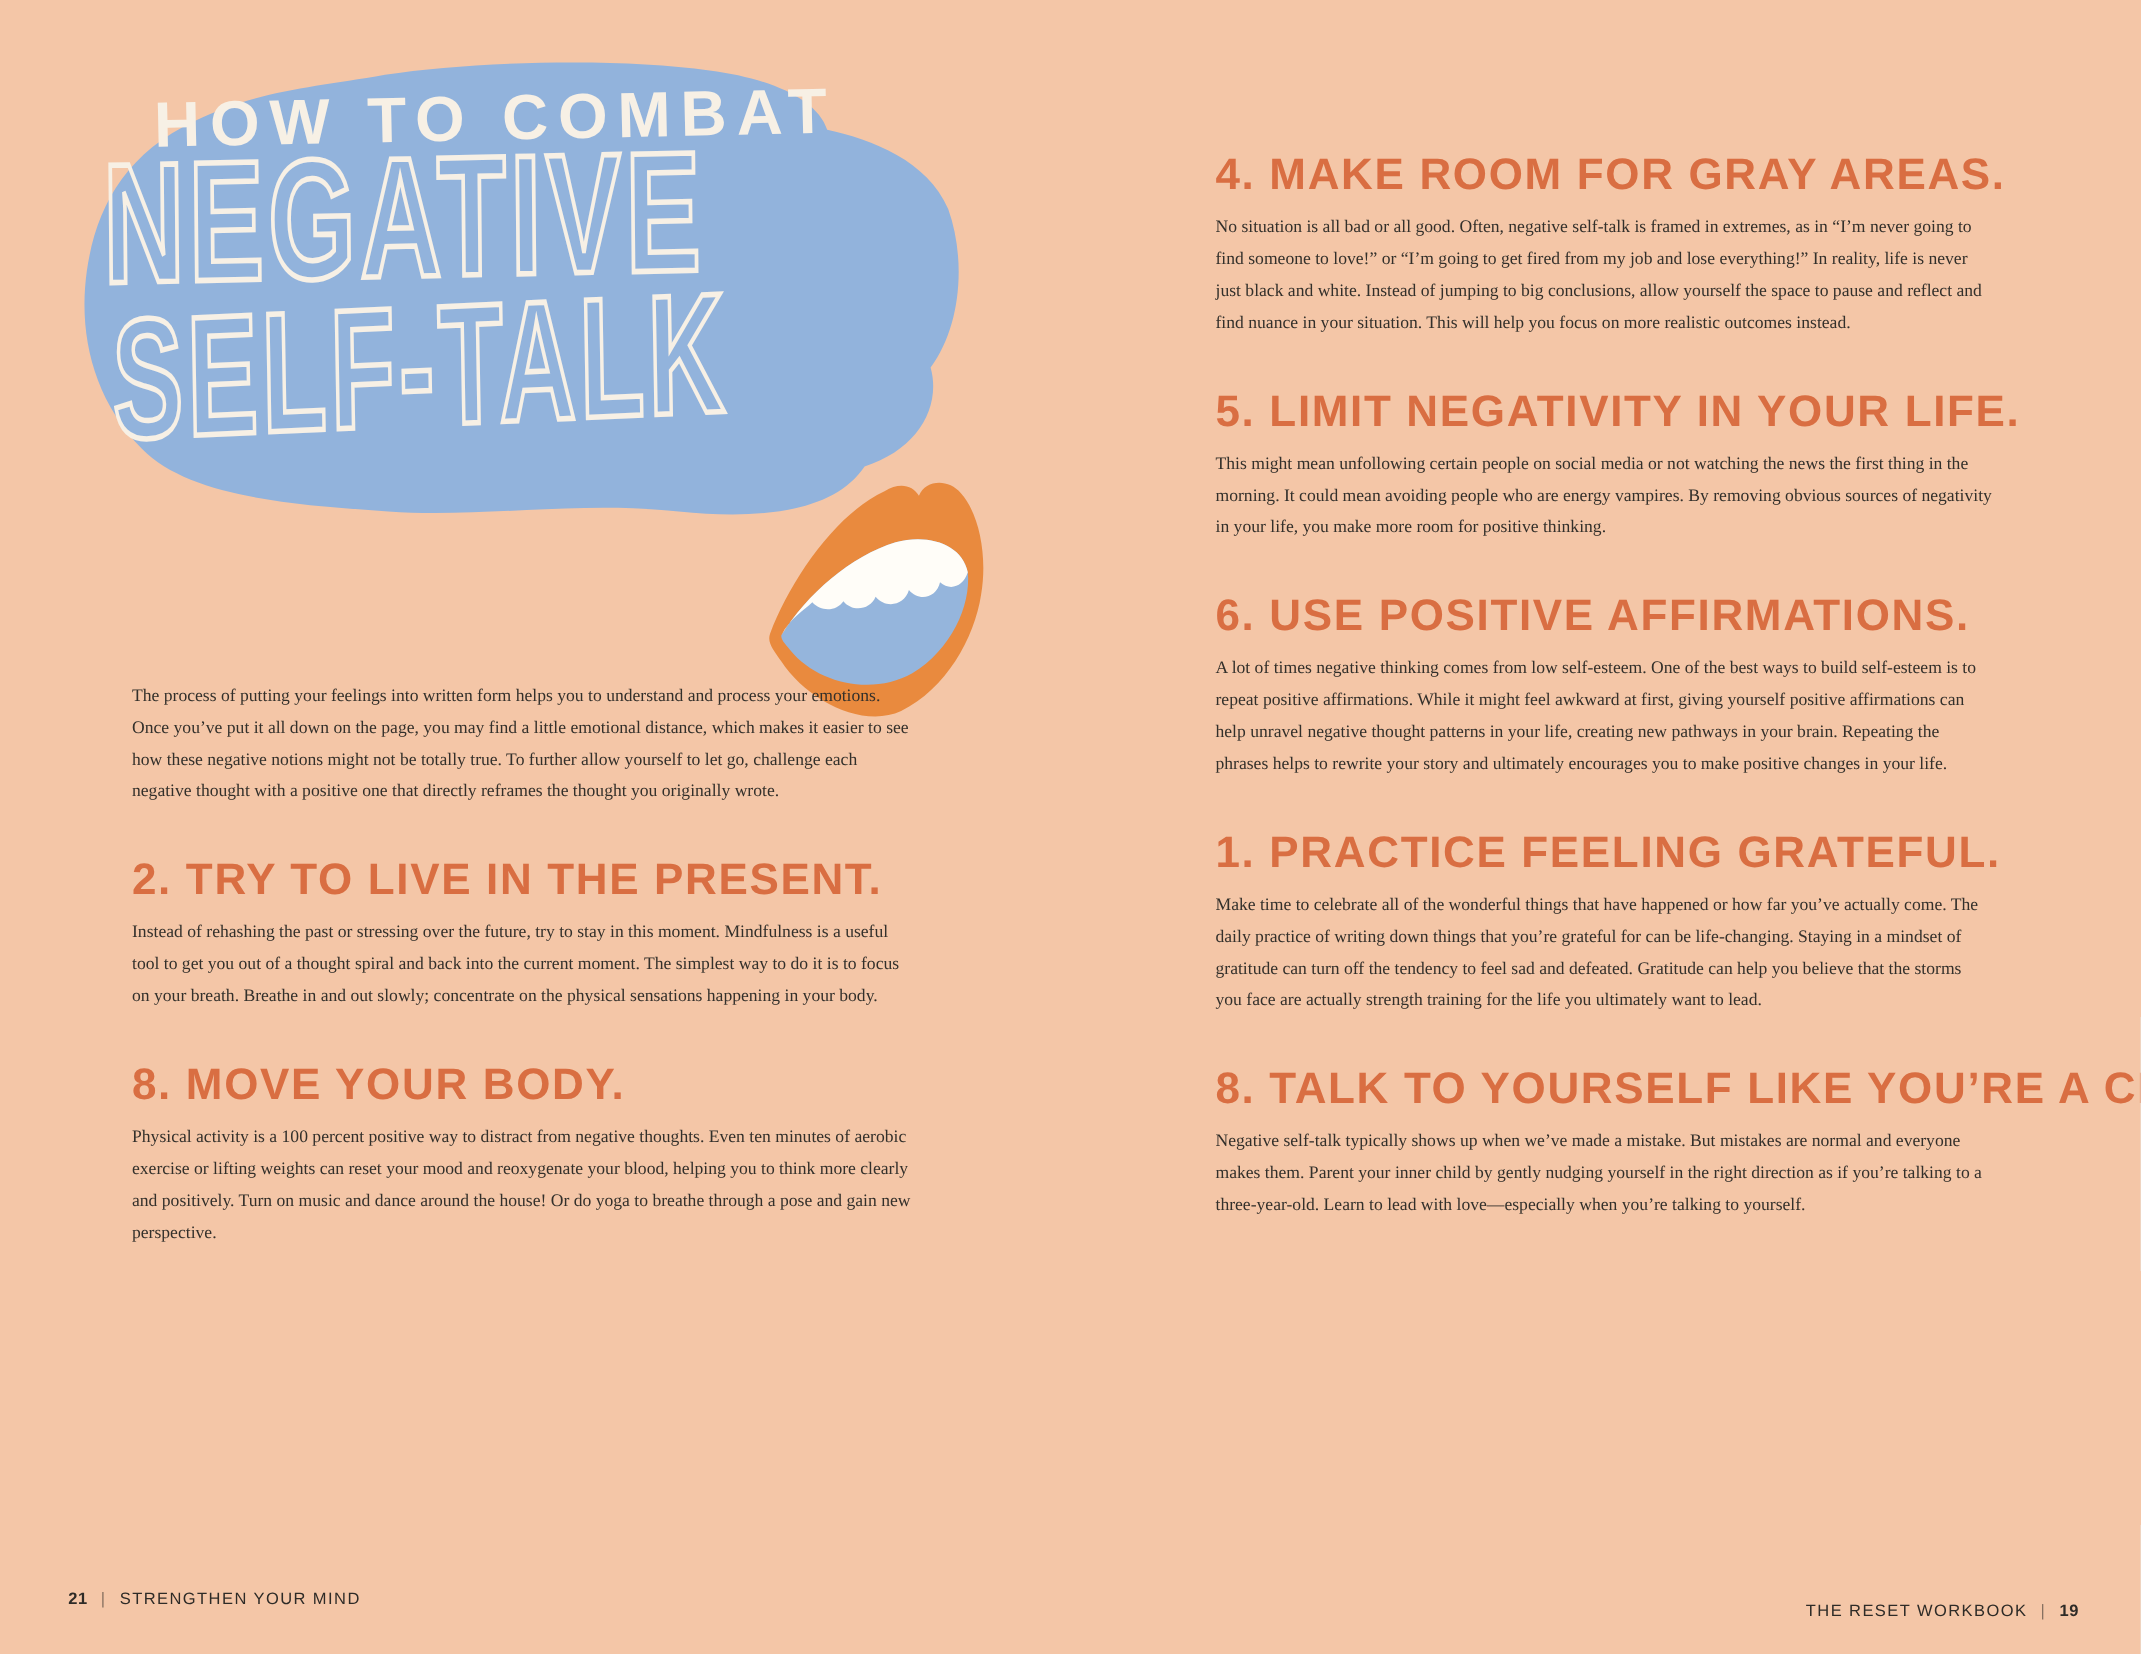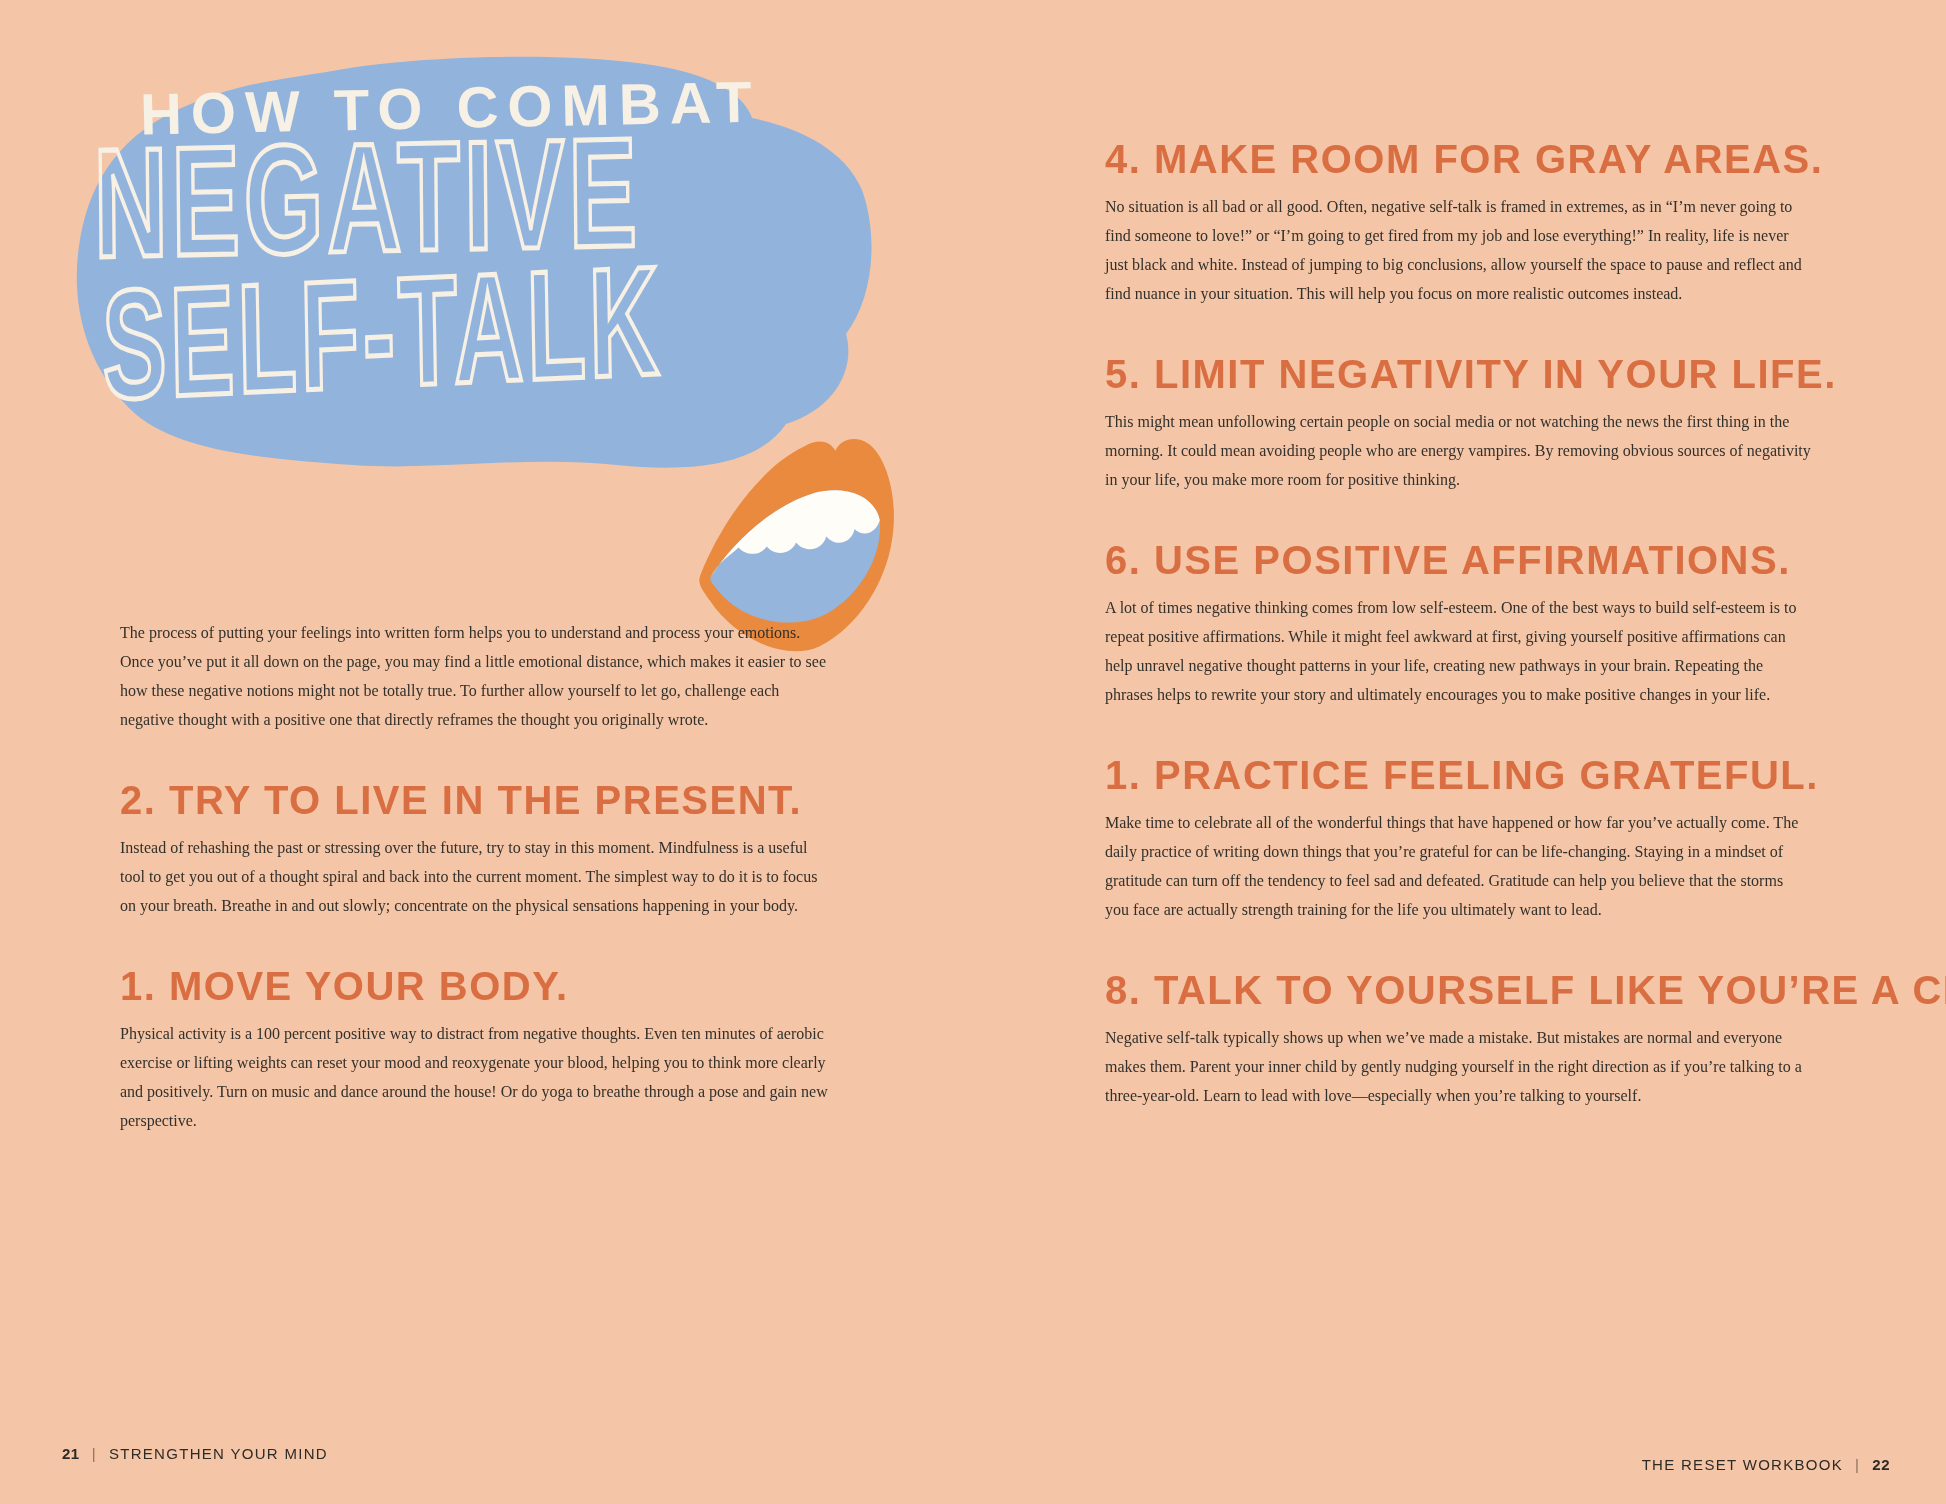--- a/index.html
+++ b/index.html
@@ -126,21 +126,21 @@
 
   <div class="column column-left">
     <section class="entry">
       <p class="entry-body">The process of putting your feelings into written form helps you to understand and process your emotions. Once you’ve put it all down on the page, you may find a little emotional distance, which makes it easier to see how these negative notions might not be totally true. To further allow yourself to let go, challenge each negative thought with a positive one that directly reframes the thought you originally wrote.</p>
     </section>
     <section class="entry">
       <h2 class="entry-heading">2. TRY TO LIVE IN THE PRESENT.</h2>
       <p class="entry-body">Instead of rehashing the past or stressing over the future, try to stay in this moment. Mindfulness is a useful tool to get you out of a thought spiral and back into the current moment. The simplest way to do it is to focus on your breath. Breathe in and out slowly; concentrate on the physical sensations happening in your body.</p>
     </section>
     <section class="entry">
-      <h2 class="entry-heading">1. MOVE YOUR BODY.</h2>
+      <h2 class="entry-heading">8. MOVE YOUR BODY.</h2>
       <p class="entry-body">Physical activity is a 100 percent positive way to distract from negative thoughts. Even ten minutes of aerobic exercise or lifting weights can reset your mood and reoxygenate your blood, helping you to think more clearly and positively. Turn on music and dance around the house! Or do yoga to breathe through a pose and gain new perspective.</p>
     </section>
   </div>
 
   <div class="column column-right">
     <section class="entry">
       <h2 class="entry-heading">4. MAKE ROOM FOR GRAY AREAS.</h2>
       <p class="entry-body">No situation is all bad or all good. Often, negative self-talk is framed in extremes, as in “I’m never going to find someone to love!” or “I’m going to get fired from my job and lose everything!” In reality, life is never just black and white. Instead of jumping to big conclusions, allow yourself the space to pause and reflect and find nuance in your situation. This will help you focus on more realistic outcomes instead.</p>
     </section>
     <section class="entry">
@@ -162,16 +162,16 @@
   </div>
 
   <div class="footer footer-left">
     <span class="page-num">21</span>
     <span class="divider">|</span>
     <span class="chapter">STRENGTHEN YOUR MIND</span>
   </div>
   <div class="footer footer-right">
     <span class="book">THE RESET WORKBOOK</span>
     <span class="divider">|</span>
-    <span class="page-num">22</span>
+    <span class="page-num">19</span>
   </div>
 
 </div>
 
 </body></html>

